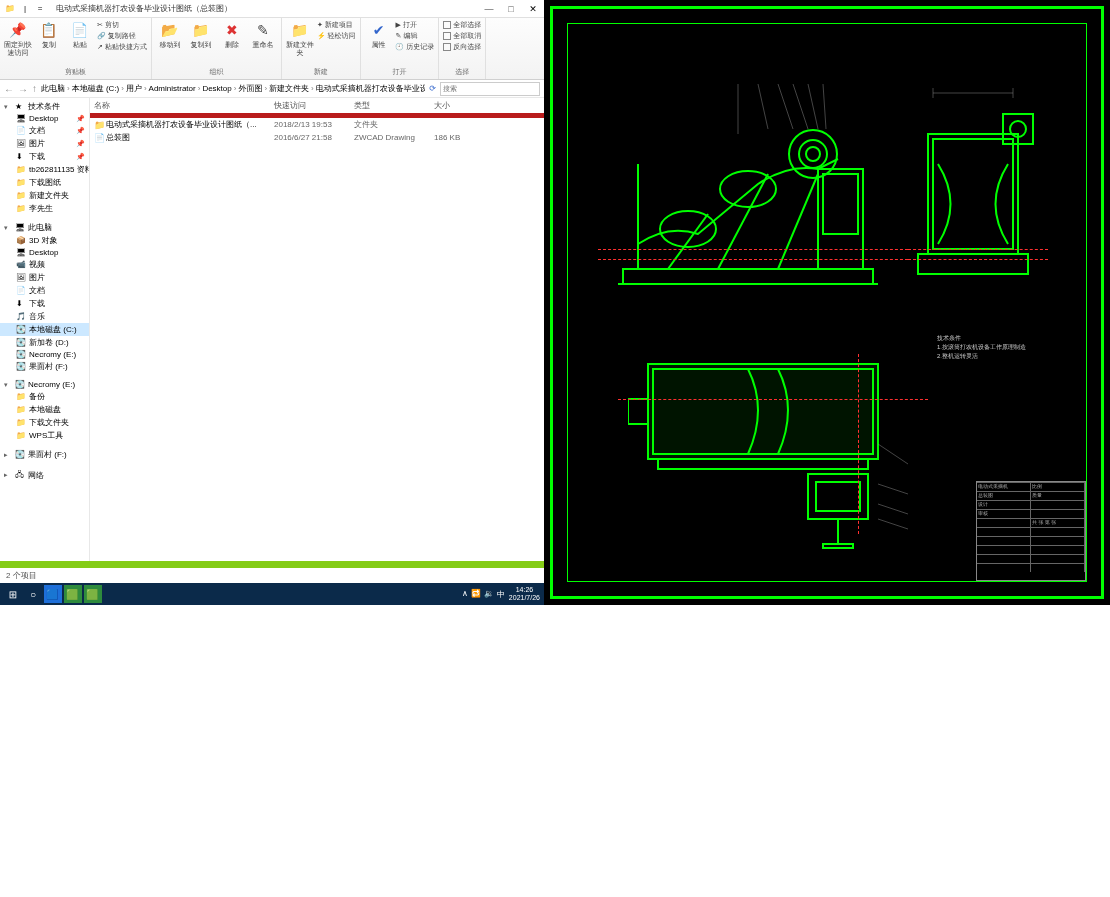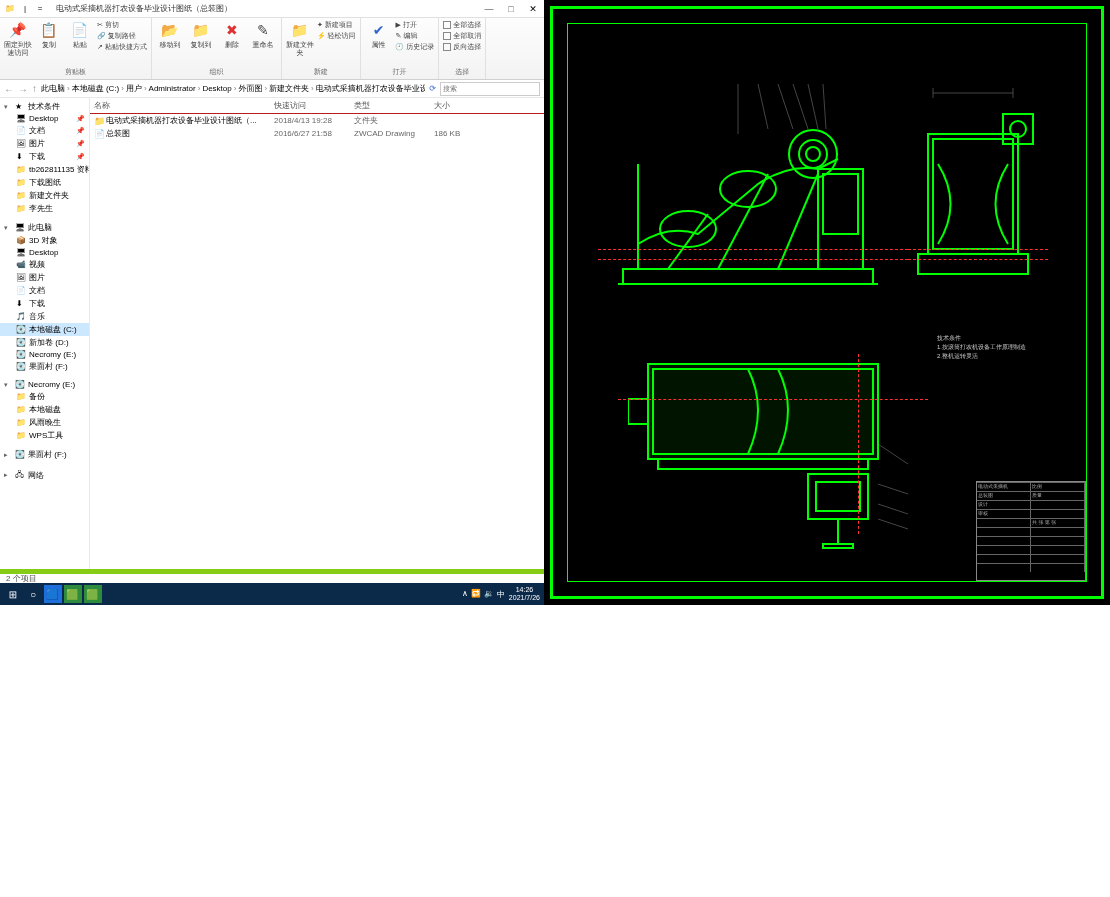--- a/index.html
+++ b/index.html
@@ -34,32 +34,32 @@
 .sep{color:#888}
 .search{width:100px;height:14px;border:1px solid #ccc;font-size:7px;padding:0 2px;color:#999}
 .content{flex:1;display:flex;min-height:0}
 .nav{width:90px;border-right:1px solid #e8e8e8;font-size:8px;overflow:auto;padding:2px 0}
 .navitem{display:flex;align-items:center;gap:3px;padding:1px 4px;white-space:nowrap}
 .navitem.sel{background:#cce8ff}
 .navitem .exp{width:8px;color:#666;font-size:7px}
 .navitem .ic{width:10px;font-size:8px}
 .navgap{height:6px}
 .files{flex:1;display:flex;flex-direction:column;font-size:8px}
-.cols{display:flex;padding:2px 4px;color:#555;border-bottom:1px solid #b91c1c}
+.cols{display:flex;padding:2px 4px;color:#555;border-bottom:5px solid #b91c1c}
 .cols div:nth-child(1){width:180px}
 .cols div:nth-child(2){width:80px}
 .cols div:nth-child(3){width:80px}
 .cols div:nth-child(4){width:50px}
 .frow{display:flex;padding:1px 4px;align-items:center}
 .frow .ic{width:12px;font-size:9px}
 .frow .nm{width:168px;white-space:nowrap;overflow:hidden}
 .frow .dt{width:80px;color:#666}
 .frow .ty{width:80px;color:#666}
 .frow .sz{width:50px;color:#666}
-.status{height:14px;border-top:5px solid #84cc16;font-size:8px;padding:0 6px;display:flex;align-items:center;color:#555}
+.status{height:22px;border-top:7px solid #84cc16;font-size:8px;padding:0 6px;display:flex;align-items:center;color:#555}
 .taskbar{height:22px;background:#0b2a4a;display:flex;align-items:center;justify-content:space-between;padding:0 4px;font-size:8px;color:#fff}
 .tleft{display:flex;gap:2px}
 .ticon{width:18px;height:18px;display:flex;align-items:center;justify-content:center;font-size:10px}
 .tright{display:flex;align-items:center;gap:4px}
 .clock{text-align:center;font-size:7px;line-height:8px}
 
 .cad-outer{width:100%;height:100%;border:3px solid #00ff00;position:relative}
 .cad-inner{position:absolute;inset:14px;border:1px solid #00ff00}
 .redline{position:absolute;border-top:1px dashed #ff3030}
 .redv{position:absolute;border-left:1px dashed #ff3030}
@@ -314,21 +314,21 @@
             <div class="navitem" style="padding-left: 16px;">
               <span class="ic">📁</span>
               <span>备份</span>
             </div>
             <div class="navitem" style="padding-left: 16px;">
               <span class="ic">📁</span>
               <span>本地磁盘</span>
             </div>
             <div class="navitem" style="padding-left: 16px;">
               <span class="ic">📁</span>
-              <span>风雨晚生</span>
+              <span>下载文件夹</span>
             </div>
             <div class="navitem" style="padding-left: 16px;">
               <span class="ic">📁</span>
               <span>WPS工具</span>
             </div>
           </div>
         <div class="navgap"></div>
         <div class="navitem">
             <span class="exp">▸</span>
             <span class="ic">💽</span>
@@ -345,21 +345,21 @@
         <div class="cols">
           <div>名称</div>
           <div>快速访问</div>
           <div>类型</div>
           <div>大小</div>
         </div>
         <div id="filerows">
             <div class="frow">
               <span class="ic">📁</span>
               <span class="nm">电动式采摘机器打农设备毕业设计图纸（...</span>
-              <span class="dt">2018/4/13 19:28</span>
+              <span class="dt">2018/2/13 19:53</span>
               <span class="ty">文件夹</span>
               <span class="sz"></span>
             </div>
             <div class="frow">
               <span class="ic">📄</span>
               <span class="nm">总装图</span>
               <span class="dt">2016/6/27 21:58</span>
               <span class="ty">ZWCAD Drawing</span>
               <span class="sz">186 KB</span>
             </div>

